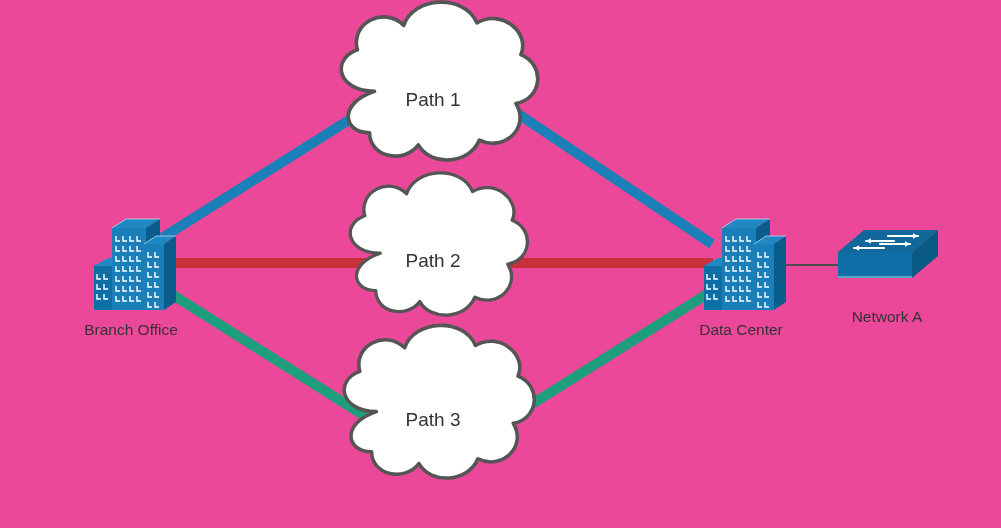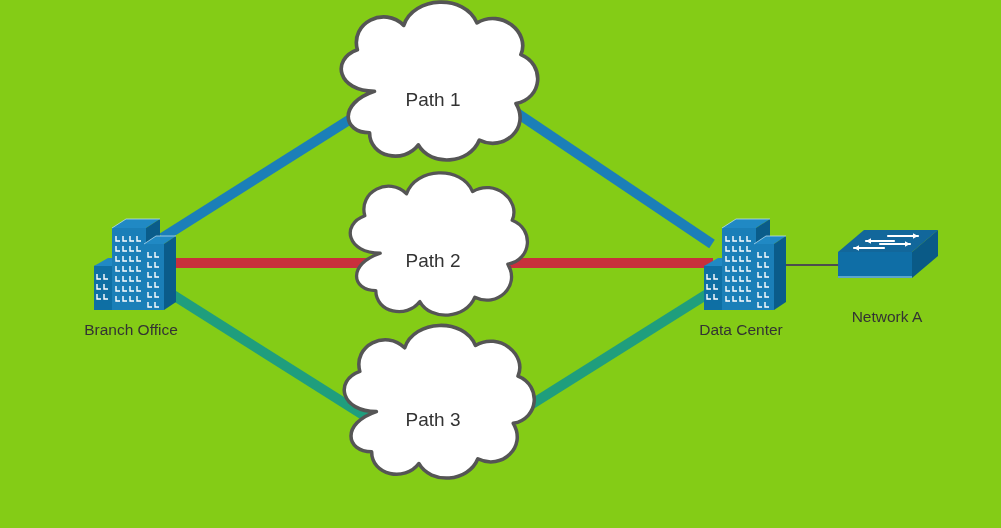--- a/index.html
+++ b/index.html
@@ -8,21 +8,21 @@
     padding: 0;
     background: #ffffff;
   }
   body {
     font-family: "Liberation Sans", sans-serif;
   }
   #canvas {
     position: relative;
     width: 1001px;
     height: 528px;
-    background: #84cc16;
+    background: #ec4899;
     overflow: hidden;
   }
   #diagram-svg {
     position: absolute;
     left: 0;
     top: 0;
     width: 1001px;
     height: 528px;
     display: block;
   }

